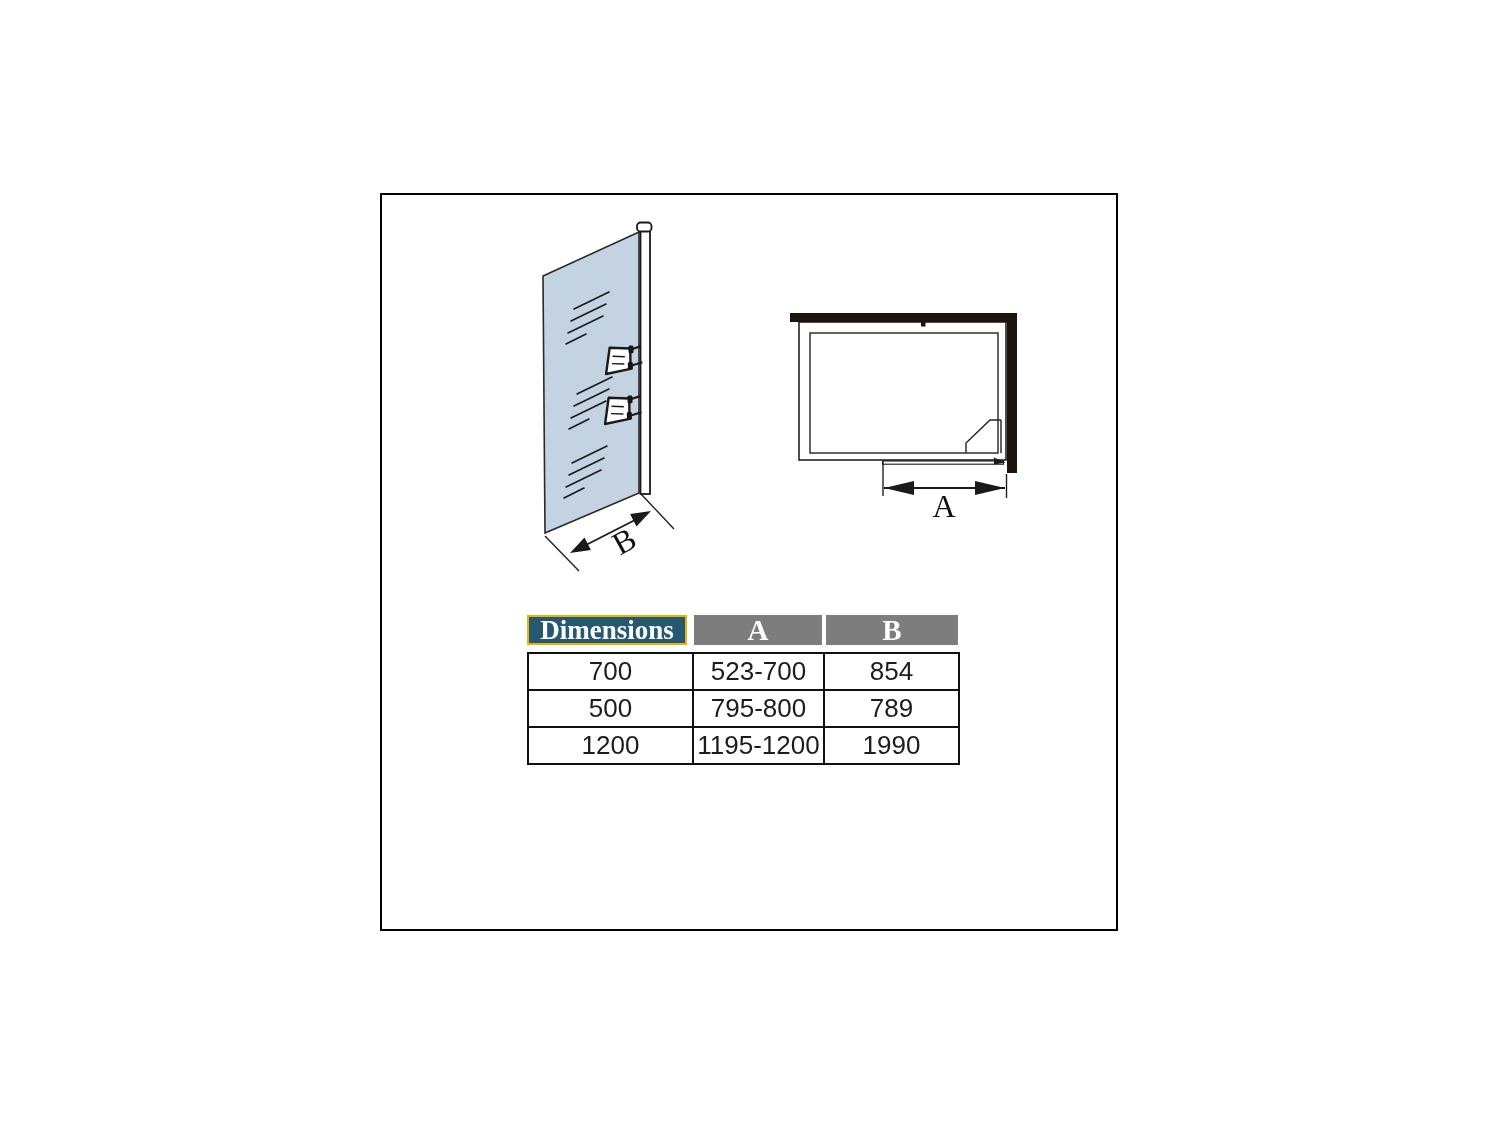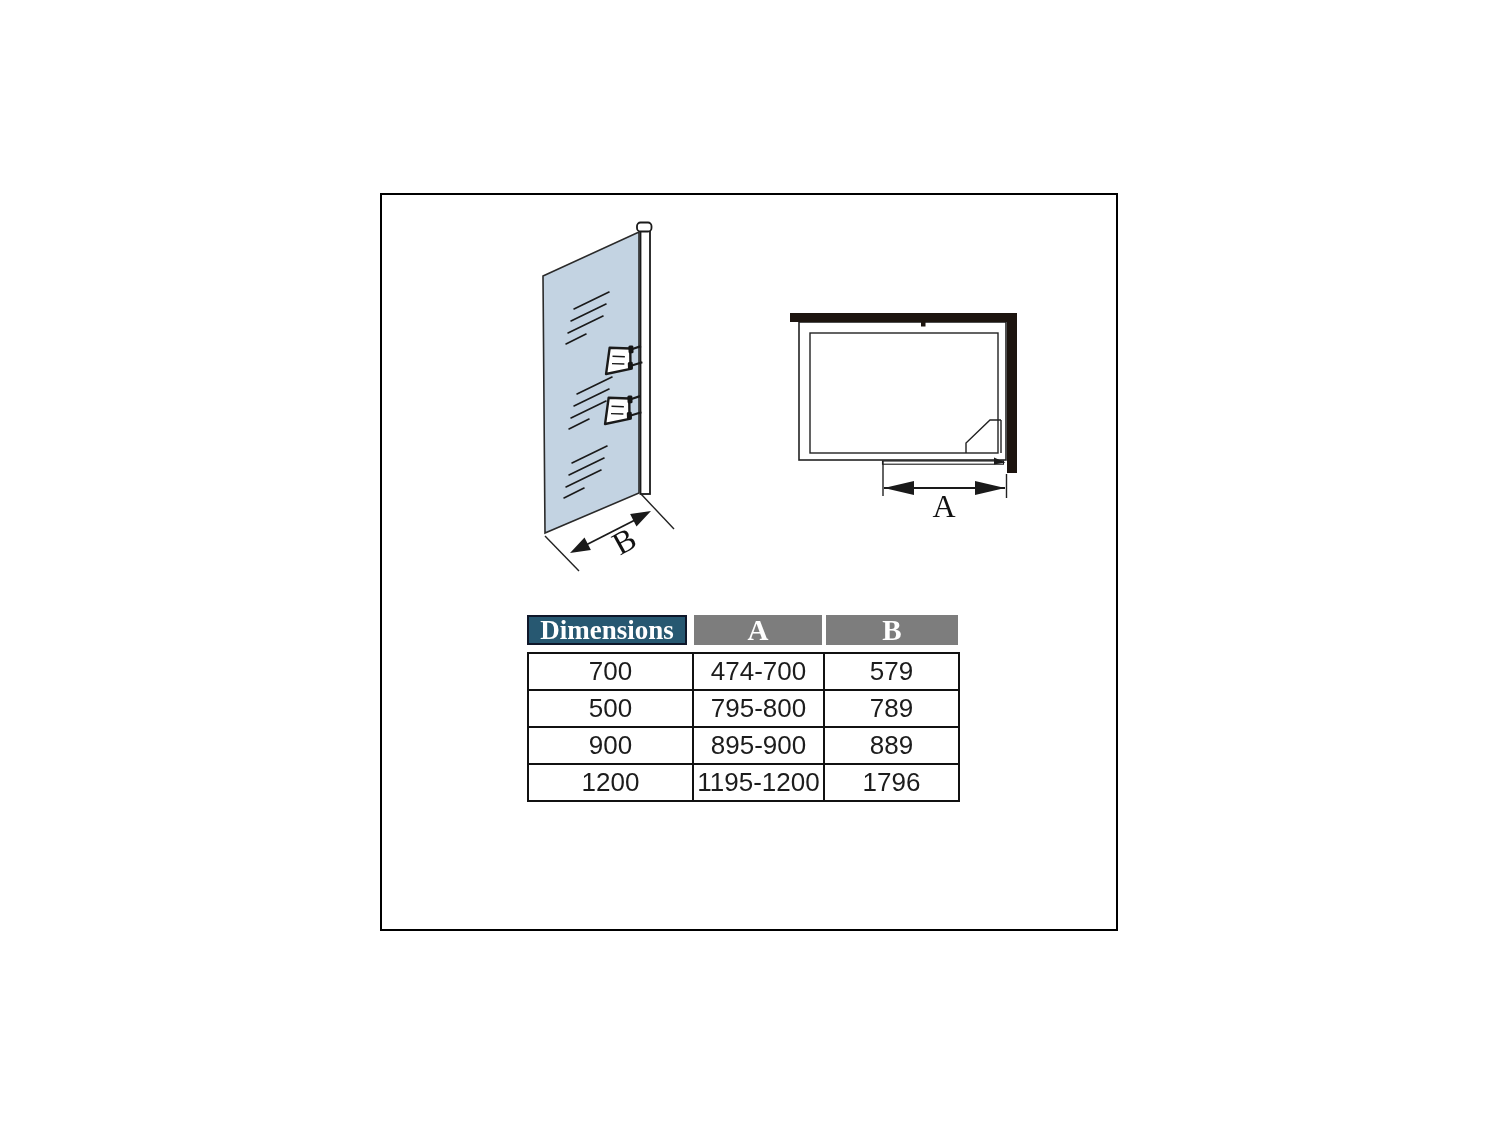--- a/index.html
+++ b/index.html
@@ -21,21 +21,21 @@
   .svg-abs{position:absolute;}
   
   .dims-table{position:absolute;left:145px;top:420px;width:431px;}
   .thead{position:relative;height:30px;}
   .th{
     position:absolute;top:0;height:30px;line-height:30px;text-align:center;
     color:#ffffff;font-family:"Liberation Serif", serif;font-weight:bold;
   }
   .th-dim{
     left:0;width:160px;background:var(--header-dimensions-bg);
-    border:2px solid #0f172a;box-sizing:border-box;font-size:27px;line-height:26px;
+    border:2px solid #eab308;box-sizing:border-box;font-size:27px;line-height:26px;
   }
   .th-a{left:167px;width:128px;background:var(--header-ab-bg);font-size:29px;}
   .th-b{left:299px;width:132px;background:var(--header-ab-bg);font-size:29px;}
   table.tbody{
     position:absolute;left:0;top:37px;width:431px;border-collapse:collapse;
     table-layout:fixed;
   }
   table.tbody td{
     border:2px solid #111;height:35px;text-align:center;vertical-align:middle;
     font-size:26px;font-family:"Liberation Sans", sans-serif;color:#1c1c1c;
@@ -129,36 +129,31 @@
       </div>
       <table class="tbody">
         <colgroup>
             <col class="c1">
             <col class="c2">
             <col class="c3">
           </colgroup>
         <tbody>
             <tr>
           <td>700</td>
-          <td>474-700</td>
-          <td>579</td>
+          <td>523-700</td>
+          <td>854</td>
         </tr>
         <tr>
           <td>500</td>
           <td>795-800</td>
           <td>789</td>
         </tr>
         <tr>
-          <td>900</td>
-          <td>895-900</td>
-          <td>889</td>
-        </tr>
-        <tr>
           <td>1200</td>
           <td>1195-1200</td>
-          <td>1796</td>
+          <td>1990</td>
         </tr>
       </tbody>
         </table>
     </div>
 
   </div>
 </div>
 
 </body></html>

